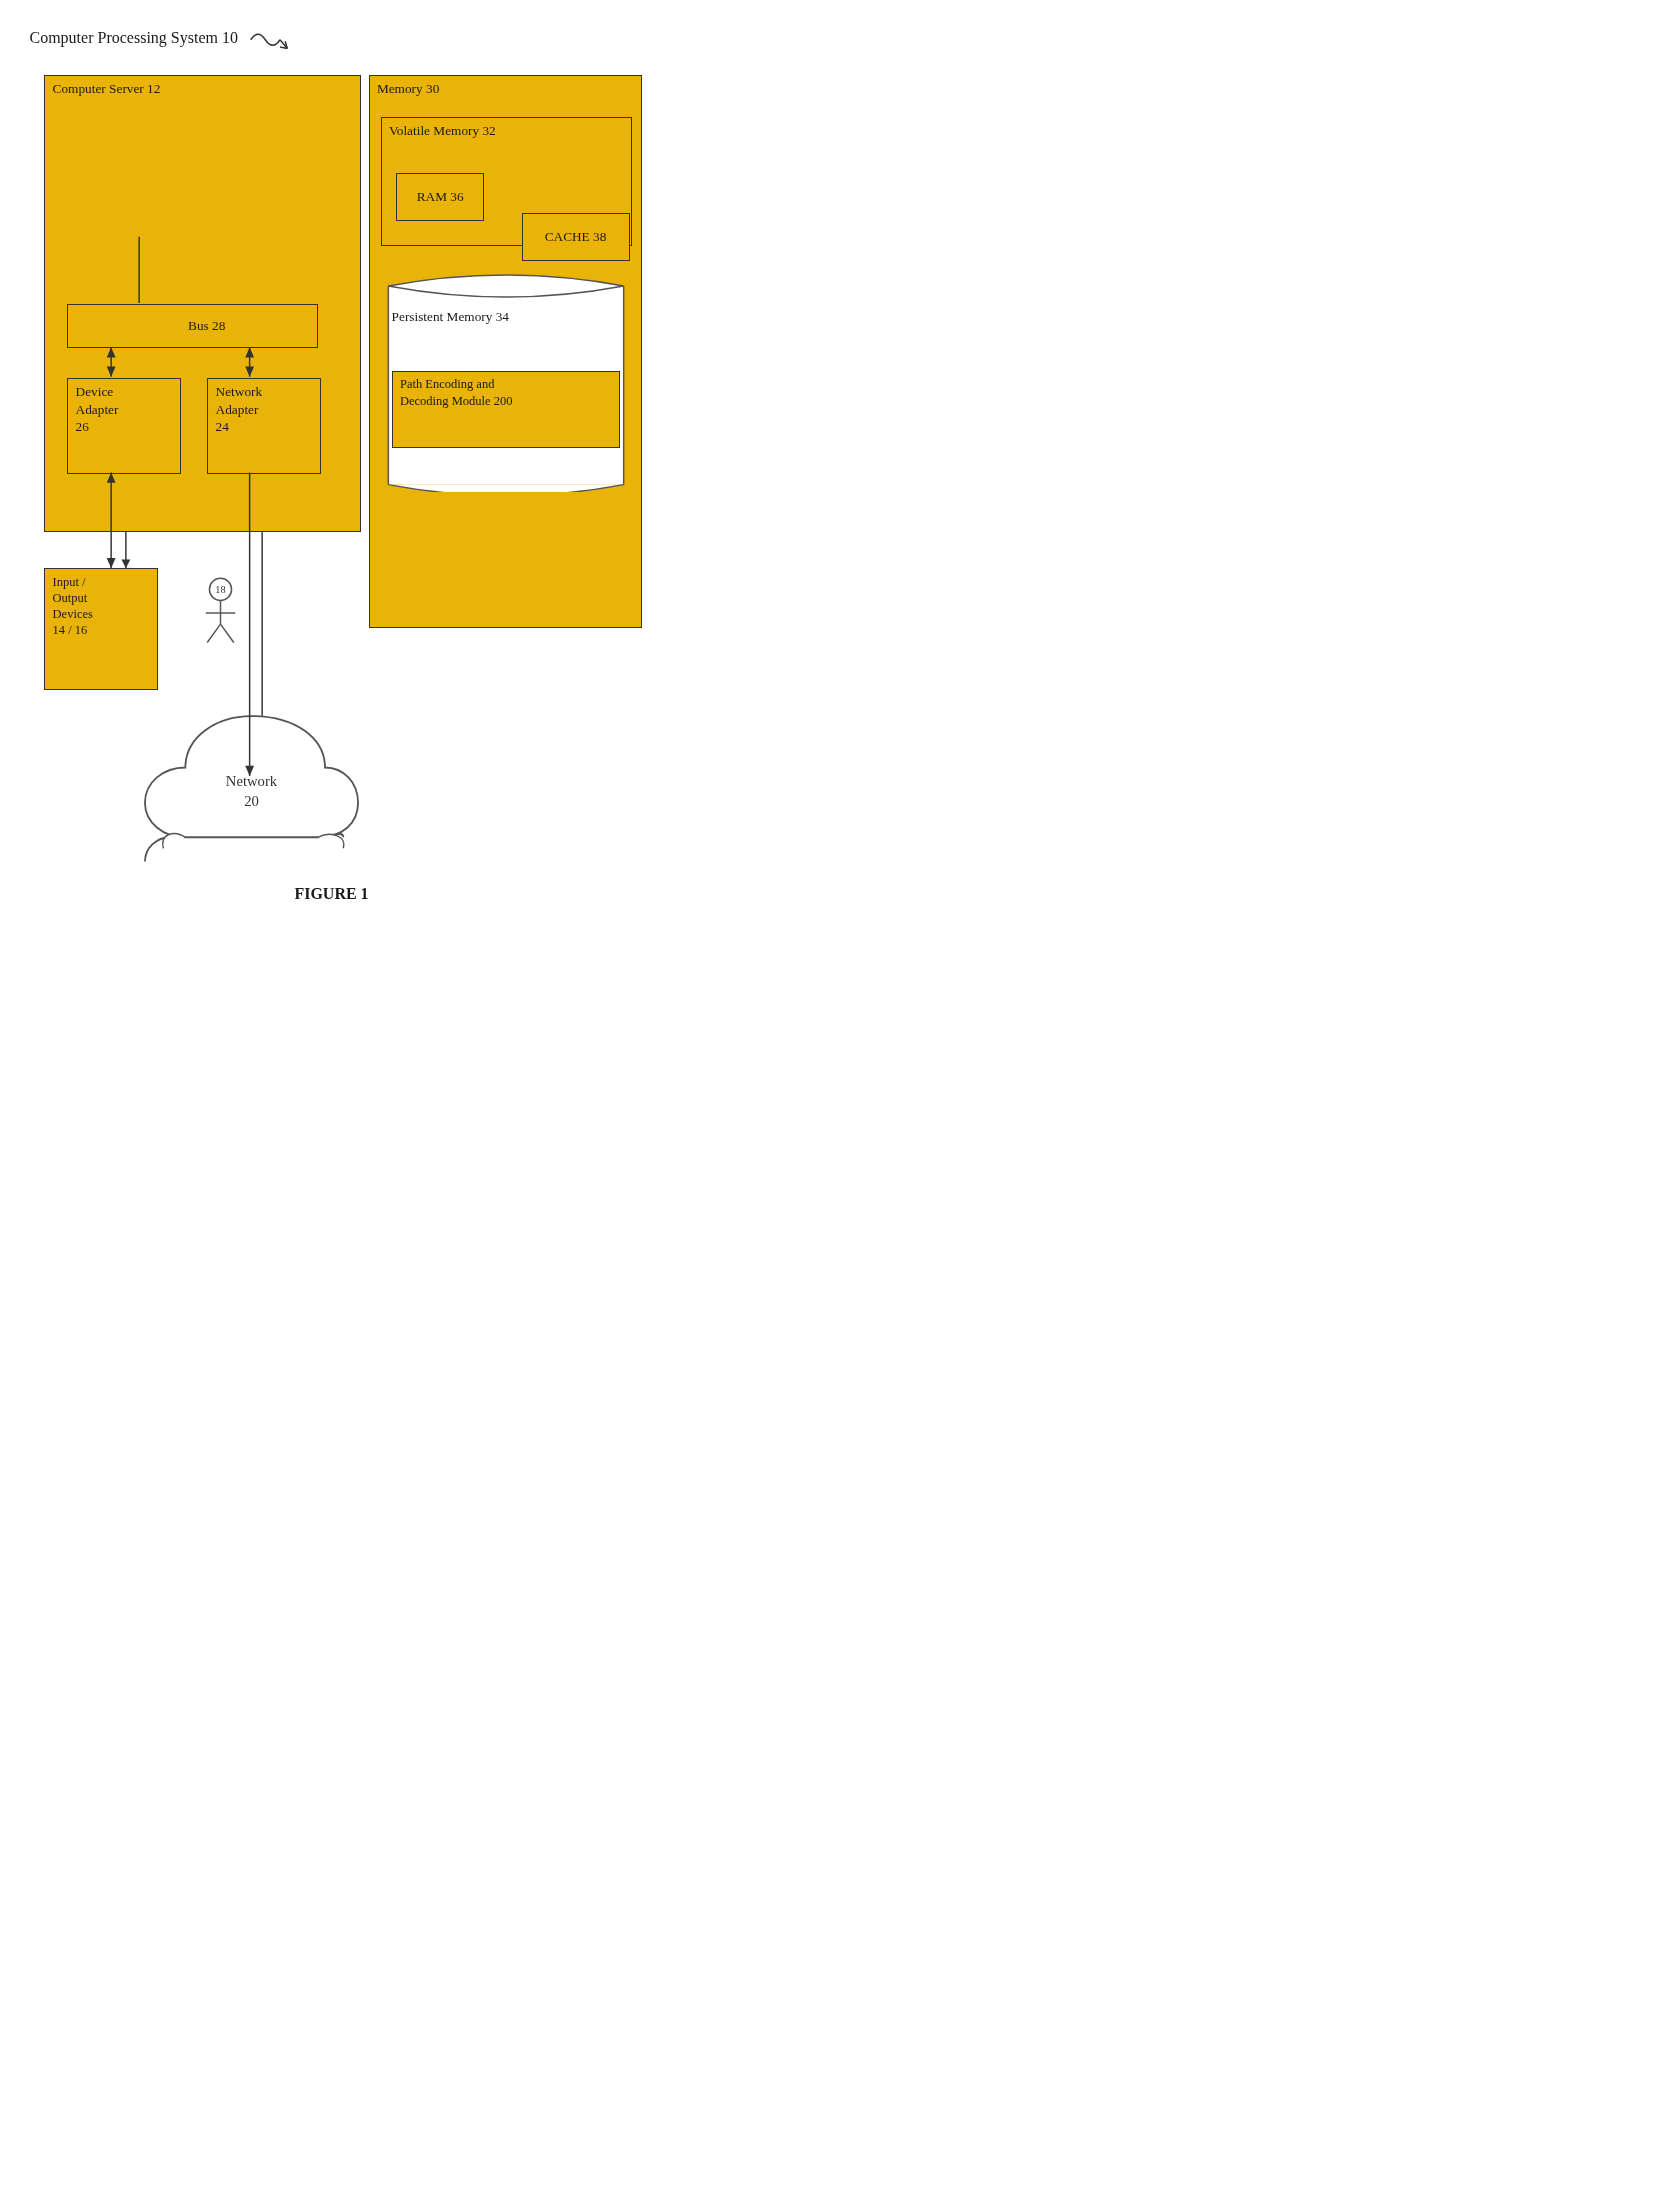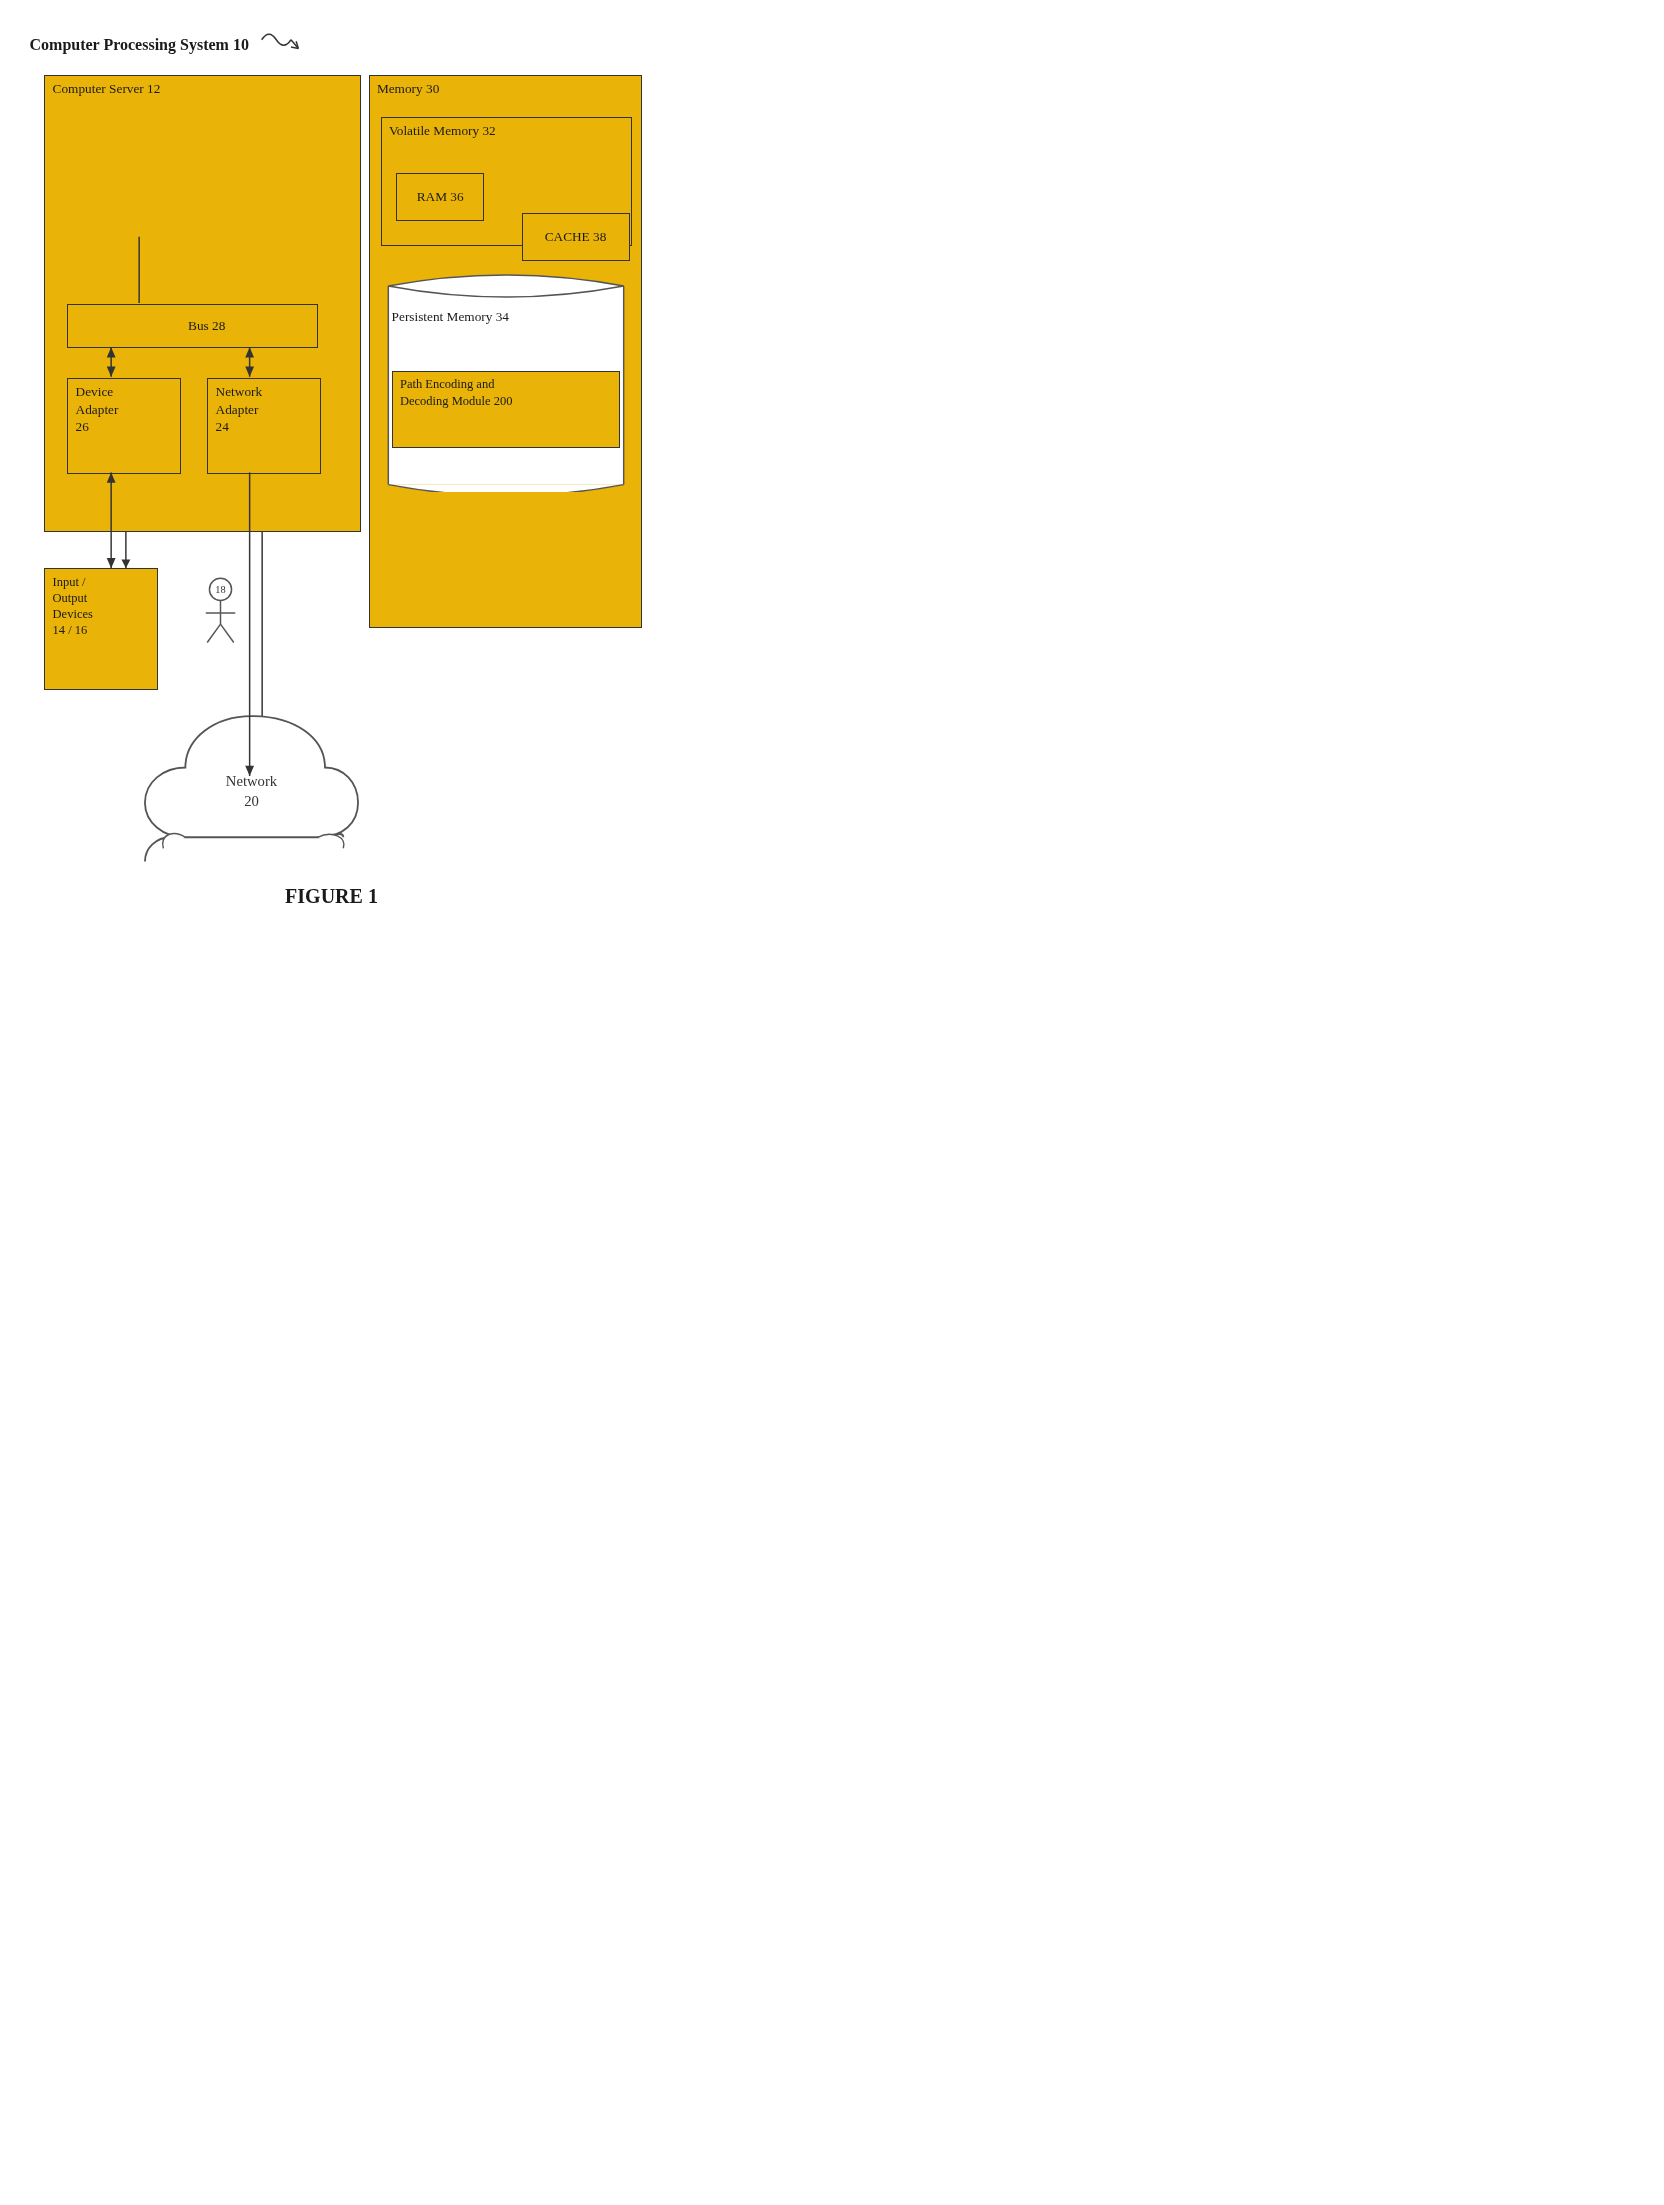--- a/index.html
+++ b/index.html
@@ -7,24 +7,24 @@
       background: #fff;
       font-family: 'Times New Roman', Times, serif;
       width: 663px;
       min-height: 884px;
       padding: 22px 29.5px;
       color: #1a1a1a;
     }
 
     .page-title {
       font-size: 16px;
-      font-weight: bold;
+      font-weight: normal;
       margin-bottom: 5.9px;
       display: flex;
-      align-items: flex-end;
+      align-items: center;
       gap: 9px;
     }
 
     .squiggle {
       margin-top: 2.9px;
     }
 
     
     .diagram-area {
       position: relative;
@@ -140,21 +140,21 @@
     .io-box {
       left: 14.7px;
       top: 508px;
       width: 114px;
       height: 114px;
     }
 
     
     .figure-caption {
       text-align: center;
-      font-size: 20px;
+      font-size: 16px;
       font-weight: bold;
       margin-top: 14.7px;
     }
 
     
     .persistent-memory-area {
       position: absolute;
       left: 7.4px;
       top: 199px;
       width: 265px;

